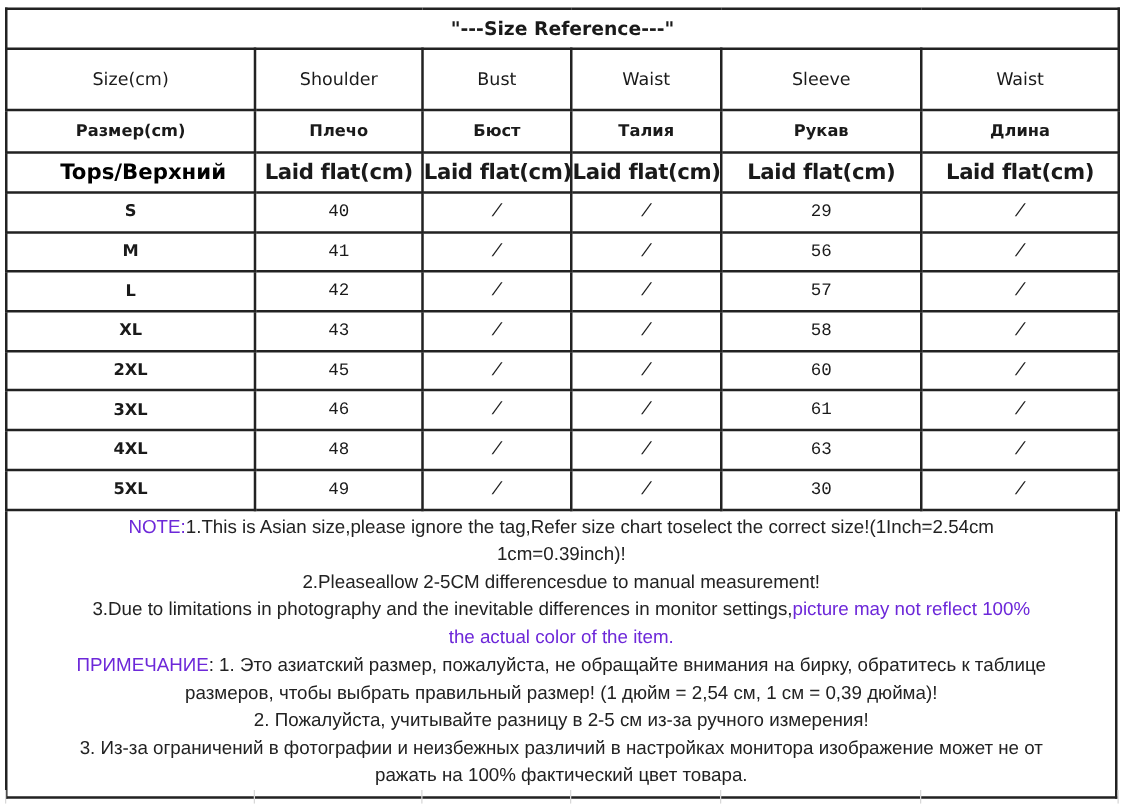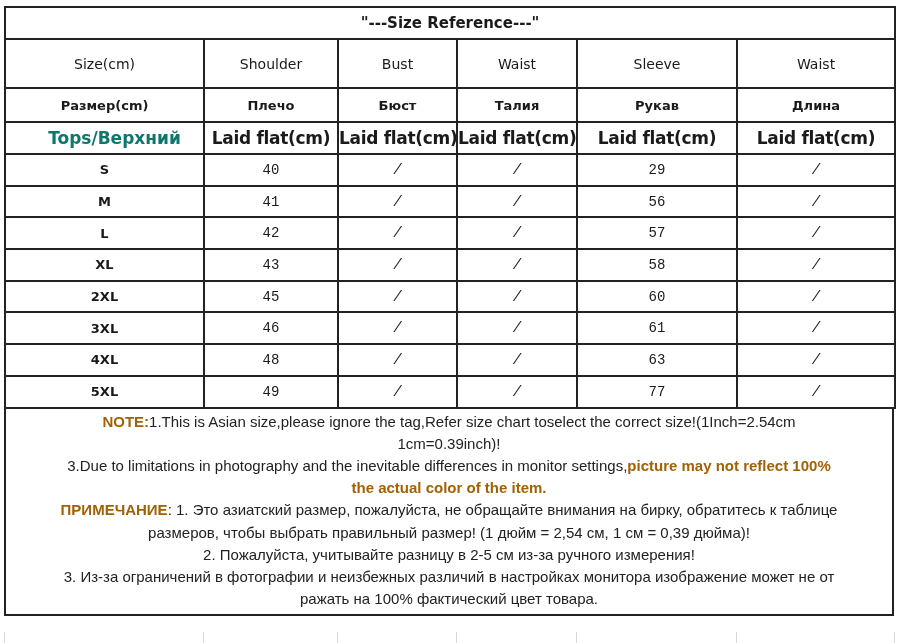--- a/index.html
+++ b/index.html
@@ -5,27 +5,27 @@
   html, body { margin: 0; padding: 0; background: #ffffff; }
   body { width: 900px; height: 643px; position: relative; overflow: hidden;
          font-family: "DejaVu Sans", sans-serif; color: #1a1a1a; }
   .sheet { position: absolute; left: 4px; top: 6px; width: 890px; }
   table.size { border-collapse: collapse; width: 890px; table-layout: fixed; }
   table.size td { border: 2px solid #222; text-align: center; padding: 0; overflow: hidden; white-space: nowrap; }
   .title-cell { height: 30px; font-size: 15px; font-weight: bold; }
   .h1 td { height: 47px; font-size: 14px; font-weight: normal; border-radius: 18px; }
   .h2 td { height: 32px; font-size: 13px; font-weight: bold; border-radius: 16px; }
   .h3 td { height: 30px; font-size: 17px; font-weight: bold; letter-spacing: -0.3px; }
-  .h3 td.cat { color: #0f766e; font-size: 17px; letter-spacing: 0; padding-left: 20px; }
+  .h3 td.cat { color: #000000; font-size: 17px; letter-spacing: 0; padding-left: 20px; }
   .row td { height: 29.7px; font-size: 14px; font-family: Liberation Mono, monospace; }
   .row td.sz { font-weight: bold; font-family: "DejaVu Sans", sans-serif; font-size: 13px; }
   .slash { font-style: italic; }
   .notes { border: 2px solid #222; border-top: none; width: 886px; padding: 2px 0 4px 0;
            text-align: center; font-family: "Liberation Sans", sans-serif; font-size: 15px; line-height: 22.2px; color: #222; }
-  .red { color: #a16207; font-weight: bold; }
+  .red { color: #6d28d9; font-weight: normal; }
   .grid-bottom { position: absolute; top: 632px; left: 0; width: 900px; height: 11px; }
   .grid-bottom span { position: absolute; top: 0; width: 1px; height: 11px; background: #d8d8d8; }
 </style>
 </head>
 <body>
 
 <div class="sheet">
   <table class="size">
     <colgroup>
       <col style="width:199px">
@@ -117,29 +117,30 @@
       <td class="slash">/</td>
       <td class="slash">/</td>
       <td>63</td>
       <td class="slash">/</td>
     </tr>
     <tr class="row">
       <td class="sz">5XL</td>
       <td>49</td>
       <td class="slash">/</td>
       <td class="slash">/</td>
-      <td>77</td>
+      <td>30</td>
       <td class="slash">/</td>
     </tr>
   </tbody>
     </table>
 
   <div class="notes">
     <div><span class="red">NOTE:</span><span>1.This is Asian size,please ignore the tag,Refer size chart toselect the correct size!(1Inch=2.54cm</span></div>
     <div>1cm=0.39inch)!</div>
+    <div>2.Pleaseallow 2-5CM differencesdue to manual measurement!</div>
     <div><span>3.Due to limitations in photography and the inevitable differences in monitor settings,</span><span class="red">picture may not reflect 100%</span></div>
     <div class="red">the actual color of the item.</div>
     <div><span class="red">ПРИМЕЧАНИЕ</span><span>: 1. Это азиатский размер, пожалуйста, не обращайте внимания на бирку, обратитесь к таблице</span></div>
     <div>размеров, чтобы выбрать правильный размер! (1 дюйм = 2,54 см, 1 см = 0,39 дюйма)!</div>
     <div>2. Пожалуйста, учитывайте разницу в 2-5 см из-за ручного измерения!</div>
     <div>3. Из-за ограничений в фотографии и неизбежных различий в настройках монитора изображение может не от</div>
     <div>ражать на 100% фактический цвет товара.</div>
   </div>
 </div>
 

